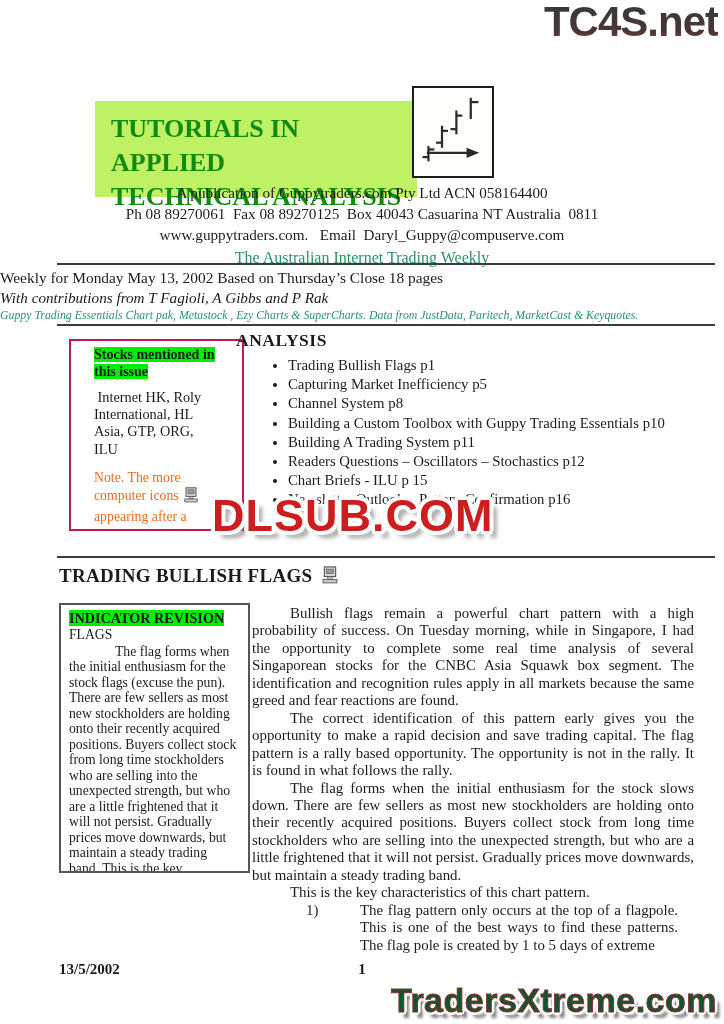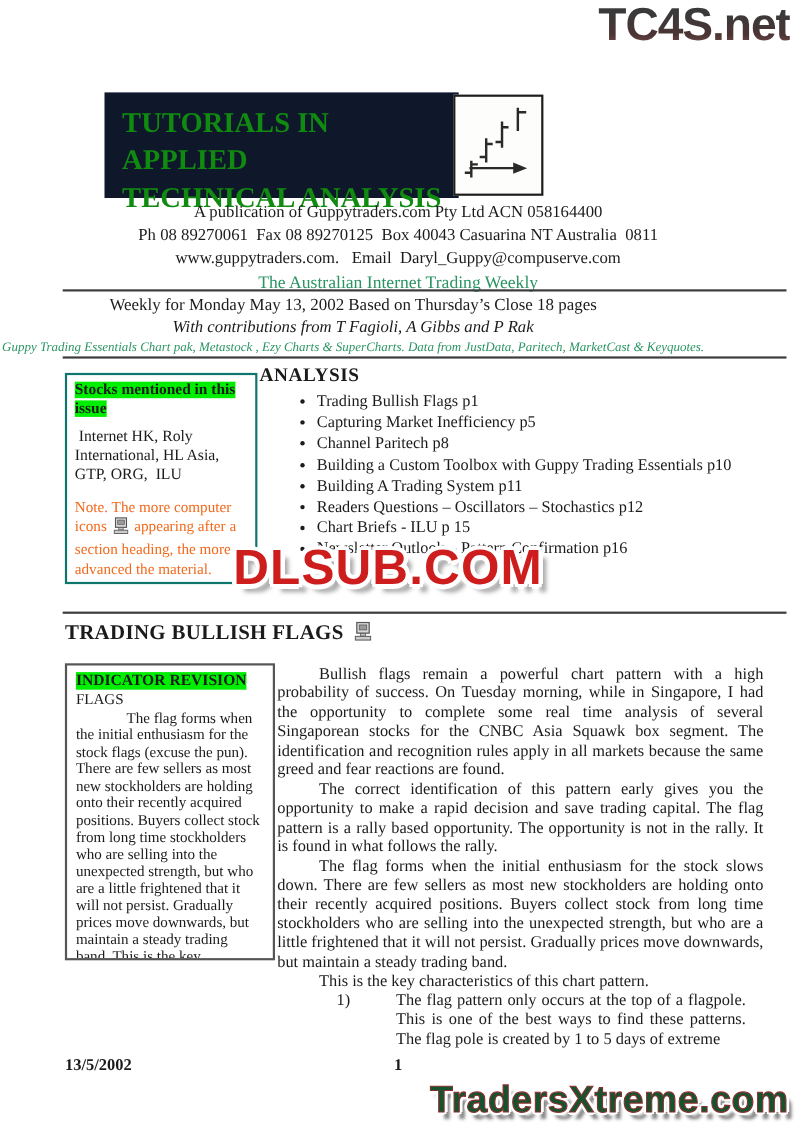--- a/index.html
+++ b/index.html
@@ -28,39 +28,39 @@
   .wm-bottom{
     right:7px;top:981px;font-family:"Liberation Sans",sans-serif;font-weight:900;
     font-size:34px;letter-spacing:0.5px;color:#14532d;z-index:30;
     -webkit-text-stroke:1px #8a3030;
     text-shadow:-2px -2px 0 #fff,2px -2px 0 #fff,-2px 2px 0 #fff,2px 2px 0 #fff,
                 -3px 0 0 #fff,3px 0 0 #fff,0 -3px 0 #fff,0 3px 0 #fff,
                 5px 6px 3px rgba(95,95,95,.8);
   }
 
   
-  .masthead-box{left:95px;top:84px;width:322px;height:96px;background:#0f172a;}
+  .masthead-box{left:95px;top:101px;width:322px;height:96px;background:#bef264;}
   .masthead-title{padding:11px 0 0 16px;font-weight:bold;font-size:26px;line-height:34px;color:#108a10;}
   .logo-box{left:412px;top:86px;width:82px;height:92px;border:2px solid #1d1d1d;background:#fdfdfb;
             display:flex;align-items:center;justify-content:center;box-sizing:border-box;}
 
   .publisher{left:0;top:182px;width:724px;text-align:center;font-size:15.2px;line-height:21px;}
   .tagline{font-size:16px;line-height:26px;color:#2a9463;}
 
   .rule{left:57px;width:658px;height:2px;background:#3c3c3c;}
   .rule1{top:263px;} .rule2{top:324px;} .rule3{top:556px;}
 
-  .issue{left:0;top:268px;width:642px;text-align:center;}
+  .issue{left:0;top:268px;width:642px;}
   .issue-l1{font-size:15.4px;line-height:20px;}
   .issue-l2{font-size:15.2px;line-height:19px;font-style:italic;}
   .issue-l3{font-size:11.8px;line-height:16px;font-style:italic;color:#2a9463;}
 
   
-  .stocks-box{left:59px;top:339px;width:175px;height:192px;border:2px solid #0f766e;
-              padding:5px 7px;box-sizing:border-box;font-size:14.3px;line-height:17.2px;overflow:hidden;}
+  .stocks-box{left:69px;top:339px;width:175px;height:192px;border:2px solid #be185d;
+              padding:5px 23px;box-sizing:border-box;font-size:14.3px;line-height:17.2px;overflow:hidden;}
   .hl{background:#00ee00;font-weight:bold;}
   .stocks-heading{font-size:14px;line-height:17px;font-weight:bold;}
   .stocks-body{margin-top:9px;}
   .stocks-note{margin-top:11px;color:#f2691c;font-size:13.8px;line-height:18px;}
   .pc-icon{display:inline-block;vertical-align:-3px;margin:0 2px;}
 
   
   .contents{left:236px;top:330px;width:472px;}
   .contents-h{font-weight:bold;font-size:17.5px;letter-spacing:.5px;}
   .contents ul{margin:5px 0 0 0;padding:0 0 0 52px;list-style:disc outside;font-size:14.8px;line-height:19.2px;}
@@ -151,21 +151,21 @@
     </span>
     <span>appearing after a section heading, the more advanced the material.</span>
   </div>
 </div>
 
 <div class="abs contents">
   <div class="contents-h">ANALYSIS</div>
   <ul>
     <li>Trading Bullish Flags  p1</li>
     <li>Capturing Market Inefficiency p5</li>
-    <li>Channel Paritech p8</li>
+    <li>Channel System p8</li>
     <li>Building a Custom Toolbox with Guppy Trading Essentials p10</li>
     <li>Building A Trading System p11</li>
     <li>Readers Questions – Oscillators – Stochastics p12</li>
     <li>Chart Briefs - ILU p 15</li>
     <li>Newsletter Outlook – Pattern Confirmation p16</li>
   </ul>
 </div>
 <div class="abs occluded">
   <span>N</span><span class="gap"></span><span>es</span>
 </div>

